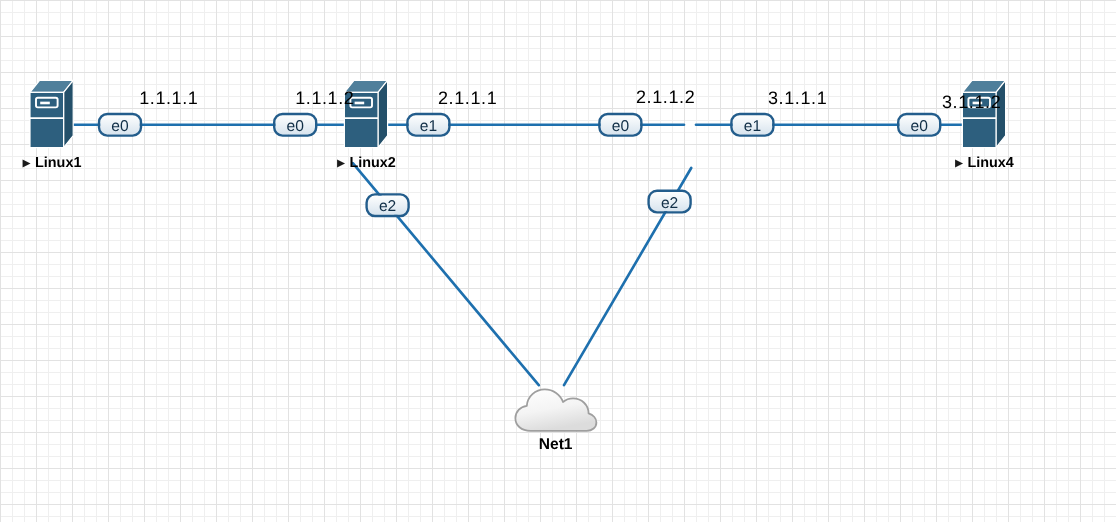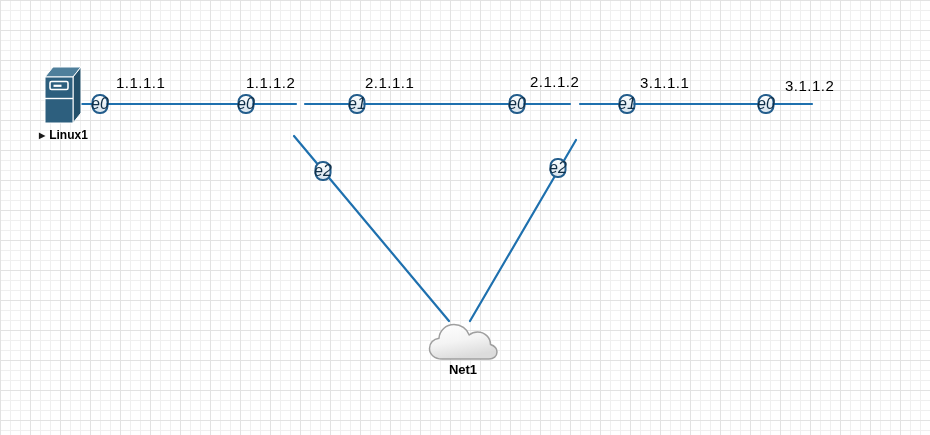--- a/index.html
+++ b/index.html
@@ -30,28 +30,28 @@
 
   .node-label{
     position:absolute;left:-3px;top:64px;
     white-space:nowrap;
     font-size:12px;font-weight:bold;color:var(--label,#000);
   }
   .play{font-size:8px;margin-right:4px;position:relative;top:-1px;color:#1a1a1a;}
 
   .badge{
     position:absolute;z-index:3;
-    width:17px;height:20px;
+    width:37px;height:20px;
     transform:translate(-50%,-50%);
     border:2px solid var(--badge-border,#235d8c);
     border-radius:8px;
     background:linear-gradient(var(--badge-fill-top,#fdfefe),var(--badge-fill-bottom,#d8e4ee));
     box-sizing:border-box;
     display:flex;align-items:center;justify-content:center;
-    font-size:16px;color:var(--badge-text,#112f47);font-style:italic;
+    font-size:13px;color:var(--badge-text,#112f47);
   }
 
   .ip-label{
     position:absolute;z-index:2;
     font-size:15px;color:var(--label,#000);
     white-space:nowrap;letter-spacing:0.5px;margin-left:34px;
   }
 
   .cloud-node .cloud-label{
     position:absolute;left:0;top:43px;width:72px;
@@ -63,30 +63,52 @@
 <body>
 
 <div id="canvas" style="--link: #1e70ae; --grid-minor: #efefef; --grid-major: #e2e2e2; --server-front: #2d5f7e; --server-top: #4f7f9b; --server-side: #24506a; --badge-border: #235d8c; --badge-fill-top: #fdfefe; --badge-fill-bottom: #d8e4ee; --badge-text: #112f47; --label: #000000;">
   <svg id="links-layer" width="930" height="435">
       <line x1="50" y1="104" x2="296" y2="104"></line>
       <line x1="305" y1="104" x2="570" y2="104"></line>
       <line x1="580" y1="104" x2="812" y2="104"></line>
       <line x1="294" y1="136" x2="449" y2="321"></line>
       <line x1="576" y1="140" x2="470" y2="321"></line>
     </svg>
-<div class="node server-node" style="left: 42px; top: 64px;">
+<div class="node server-node" style="left: 22px; top: 64px;">
     <svg class="server-icon" width="42" height="62" viewBox="0 0 42 62">
       <polygon class="face-top" points="3,13 11,3 39,3 31,13"></polygon>
       <polygon class="face-side" points="31,13 39,3 39,49 31,59"></polygon>
       <rect class="face-front" x="3" y="13" width="28" height="46"></rect>
       <rect class="slot" x="8" y="17.5" width="18" height="8" rx="1.5"></rect>
       <rect class="slot-dash" x="11.5" y="20.7" width="8" height="2.2"></rect>
       <line class="divider" x1="3" y1="34.5" x2="31" y2="34.5"></line>
     </svg>
     <div class="node-label"><span class="play">▶</span><span class="name">Linux1</span></div>
+  </div>
+    <div class="node server-node" style="left: 284px; top: 64px;">
+    <svg class="server-icon" width="42" height="62" viewBox="0 0 42 62">
+      <polygon class="face-top" points="3,13 11,3 39,3 31,13"></polygon>
+      <polygon class="face-side" points="31,13 39,3 39,49 31,59"></polygon>
+      <rect class="face-front" x="3" y="13" width="28" height="46"></rect>
+      <rect class="slot" x="8" y="17.5" width="18" height="8" rx="1.5"></rect>
+      <rect class="slot-dash" x="11.5" y="20.7" width="8" height="2.2"></rect>
+      <line class="divider" x1="3" y1="34.5" x2="31" y2="34.5"></line>
+    </svg>
+    <div class="node-label"><span class="play">▶</span><span class="name">Linux2</span></div>
+  </div>
+    <div class="node server-node" style="left: 799px; top: 64px;">
+    <svg class="server-icon" width="42" height="62" viewBox="0 0 42 62">
+      <polygon class="face-top" points="3,13 11,3 39,3 31,13"></polygon>
+      <polygon class="face-side" points="31,13 39,3 39,49 31,59"></polygon>
+      <rect class="face-front" x="3" y="13" width="28" height="46"></rect>
+      <rect class="slot" x="8" y="17.5" width="18" height="8" rx="1.5"></rect>
+      <rect class="slot-dash" x="11.5" y="20.7" width="8" height="2.2"></rect>
+      <line class="divider" x1="3" y1="34.5" x2="31" y2="34.5"></line>
+    </svg>
+    <div class="node-label"><span class="play">▶</span><span class="name">Linux4</span></div>
   </div>
     <div class="node cloud-node" style="left: 427px; top: 319px;">
     <svg width="72" height="44" viewBox="0 0 72 44">
       <defs>
         <linearGradient id="cloudGrad" x1="0" y1="0" x2="0.35" y2="1">
           <stop offset="0" stop-color="#ffffff"></stop>
           <stop offset="0.55" stop-color="#f4f4f4"></stop>
           <stop offset="1" stop-color="#dcdcdc"></stop>
         </linearGradient>
       </defs>

